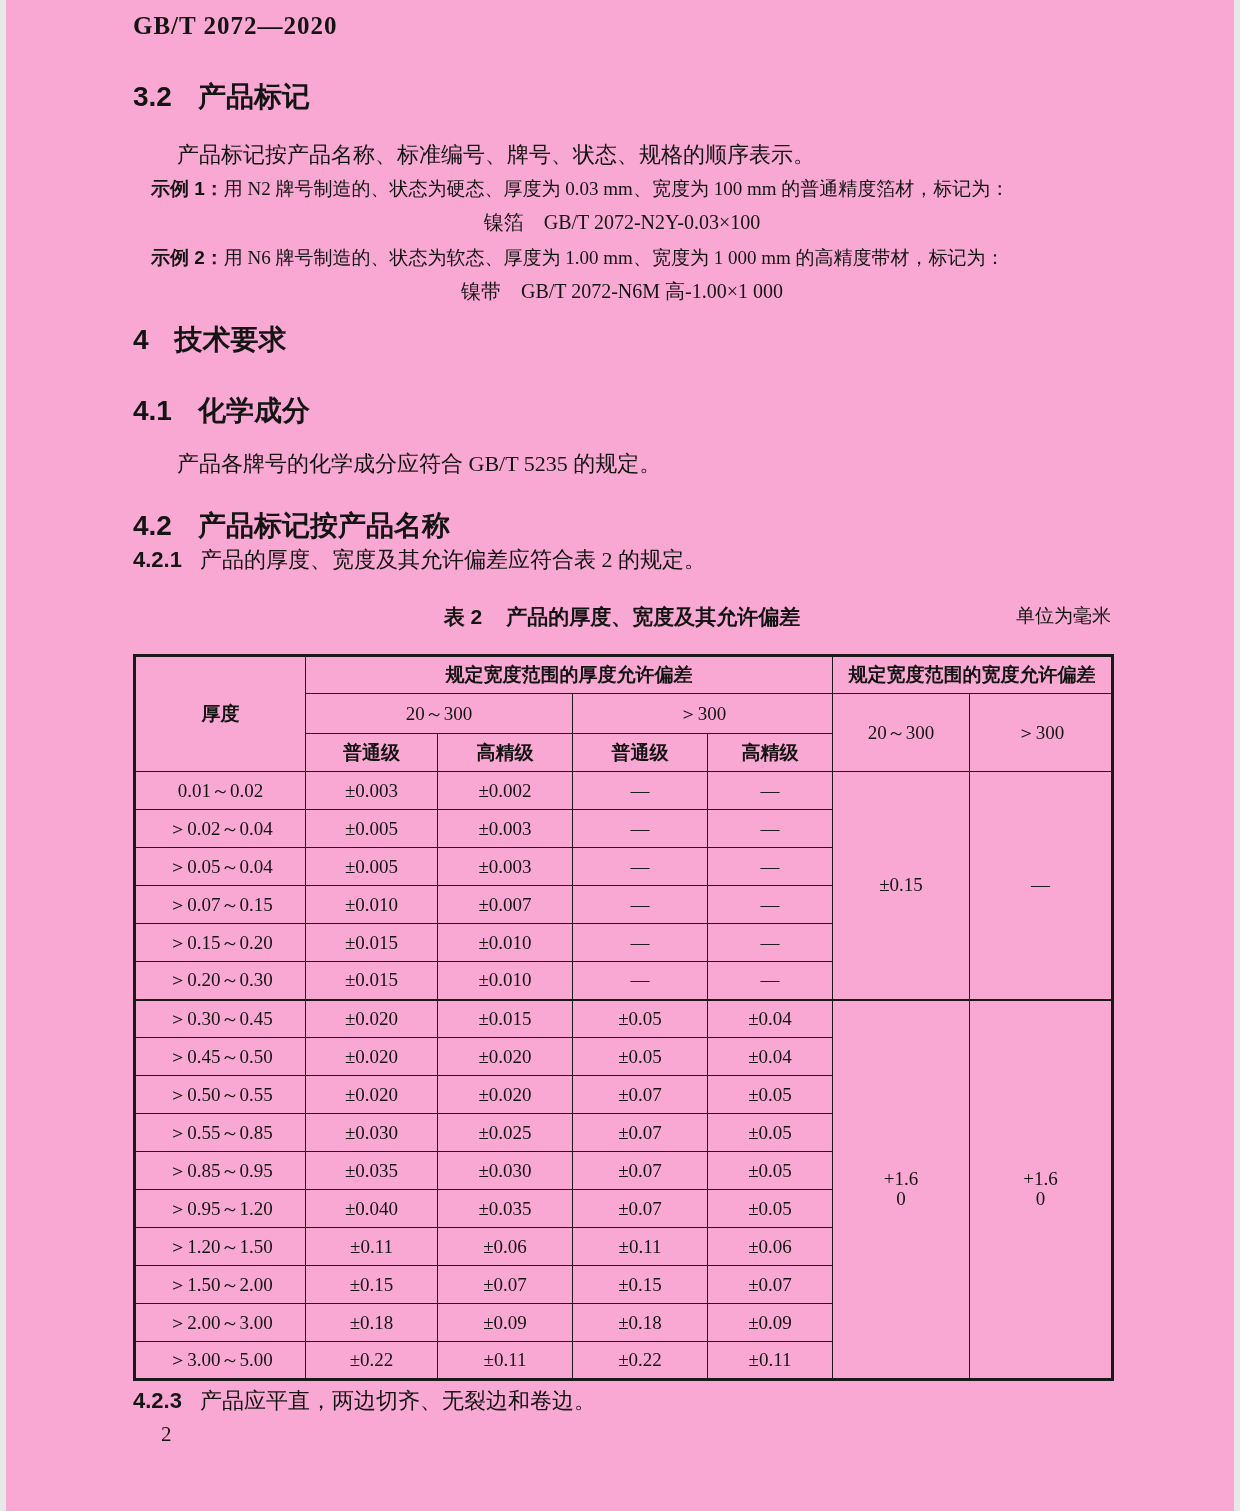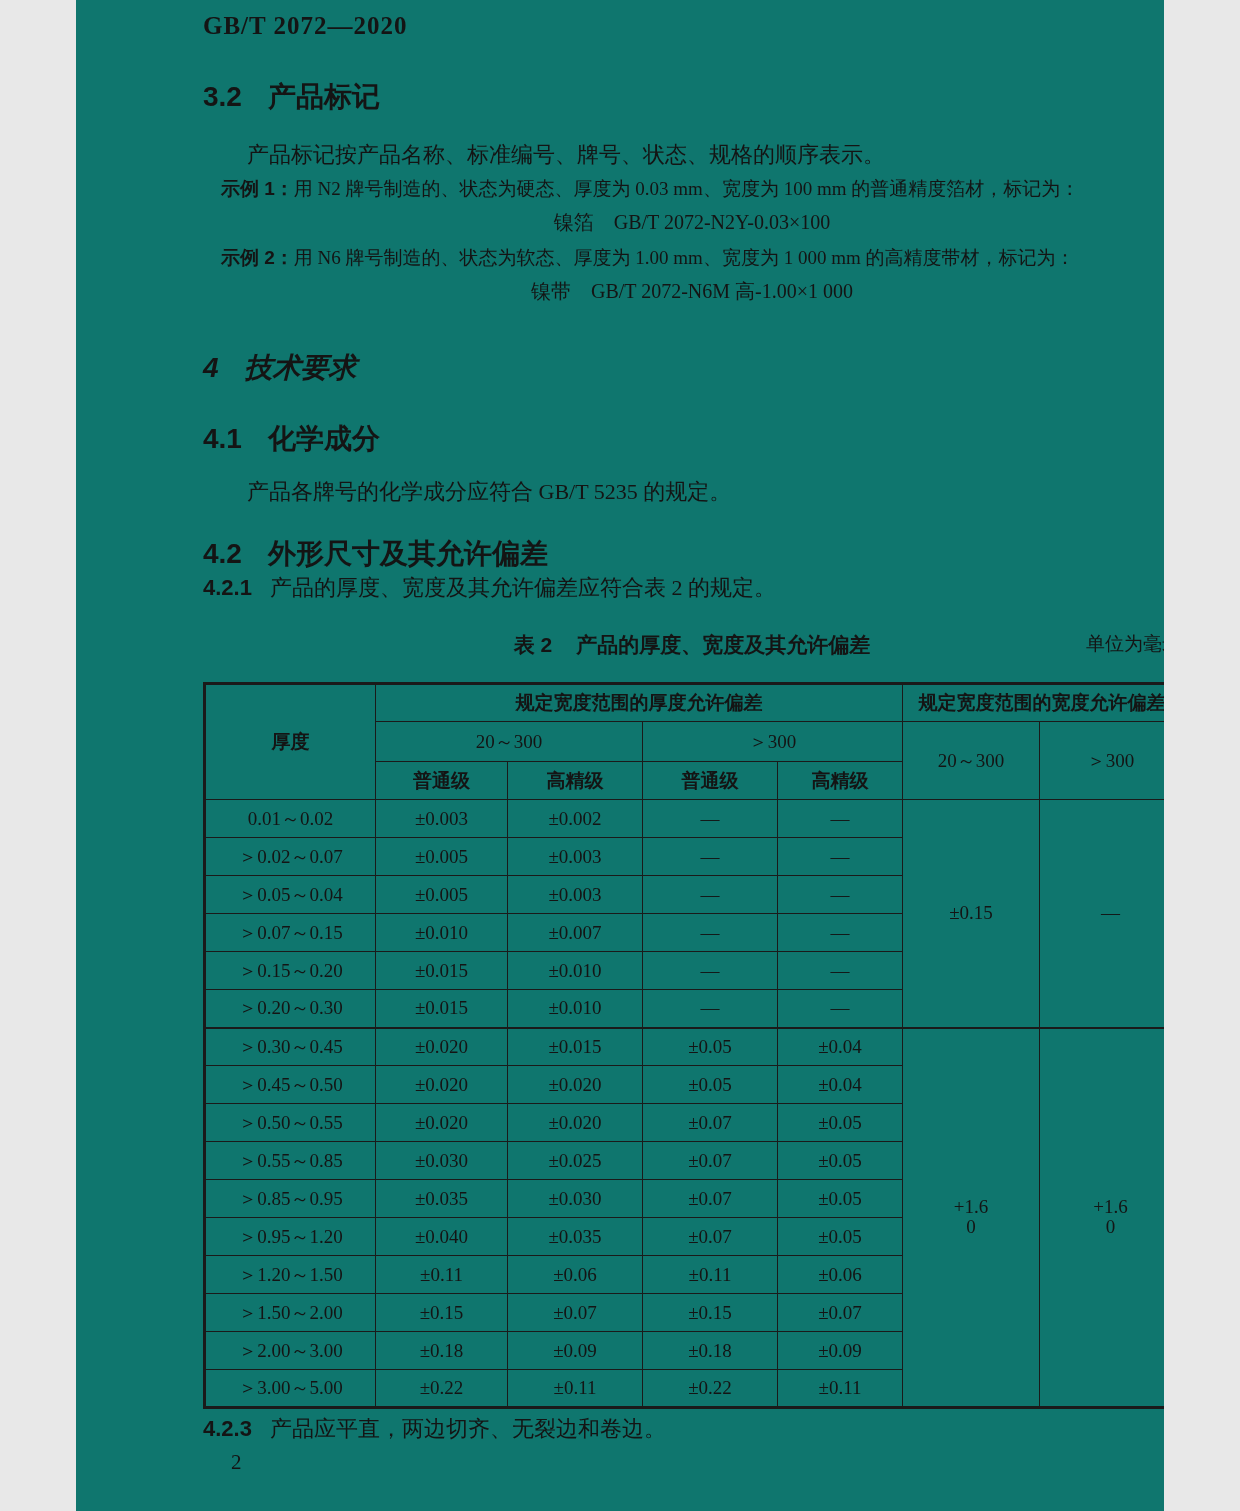--- a/index.html
+++ b/index.html
@@ -1,33 +1,33 @@
 <!DOCTYPE html>
 <html><head>
 <meta charset="utf-8">
 <style>
   * { margin:0; padding:0; box-sizing:border-box; }
   html,body { background:#e8e8e8; }
   .page {
-    width:1088px; height:1511px; margin:0 auto; background:#0f766e;
+    width:1228px; height:1511px; margin:0 auto; background:#f9a8d4;
     position:relative; color:#141414;
     font-family:"Liberation Serif","DejaVu Serif",serif;
     overflow:hidden;
   }
   .content { position:absolute; left:127px; top:0; width:978px; }
   .doc-code { padding-top:12px; font-size:25px; font-weight:700; letter-spacing:1px; }
   .heading { font-family:"Liberation Sans","DejaVu Sans",sans-serif; font-weight:700; }
   .h-major { margin-top:38px; font-size:28px; }
   .h-num { display:inline-block; margin-right:26px; }
   .para { font-size:22px; line-height:30px; padding-left:44px; }
   .p-32 { margin-top:24px; }
   .example { margin-top:6px; font-size:19px; line-height:26px; padding-left:18px; }
   .example .ex-label { font-family:"Liberation Sans","DejaVu Sans",sans-serif; font-weight:700; }
   .marking { margin-top:7px; font-size:20px; line-height:27px; text-align:center; }
-  .h-4 { margin-top:44px;font-style:italic; }
+  .h-4 { margin-top:16px; }
   .h-41 { margin-top:33px; }
   .p-41 { margin-top:19px; }
   .h-42 { margin-top:28px; }
   .clause { font-size:22px; line-height:30px; }
   .clause .cl-num { font-family:"Liberation Sans","DejaVu Sans",sans-serif; font-weight:700; margin-right:18px; }
   .caption-row { margin-top:28px; position:relative; height:28px; }
   .caption { text-align:center; font-family:"Liberation Sans","DejaVu Sans",sans-serif; font-weight:700; font-size:21px; }
   .caption .cap-label { margin-right:24px; }
   .unit-note { position:absolute; right:0; top:0; font-size:19px; font-weight:400; font-family:"Liberation Serif","DejaVu Serif",serif; }
   table.spec {
@@ -75,21 +75,21 @@
       <span class="h-num">4</span><span>技术要求</span>
     </div>
 
     <div class="heading h-major h-41">
       <span class="h-num">4.1</span><span>化学成分</span>
     </div>
 
     <div class="para p-41">产品各牌号的化学成分应符合 GB/T 5235 的规定。</div>
 
     <div class="heading h-major h-42">
-      <span class="h-num">4.2</span><span>外形尺寸及其允许偏差</span>
+      <span class="h-num">4.2</span><span>产品标记按产品名称</span>
     </div>
 
     <div class="clause">
       <span class="cl-num">4.2.1</span><span>产品的厚度、宽度及其允许偏差应符合表 2 的规定。</span>
     </div>
 
     <div class="caption-row">
       <div class="caption">
         <span class="cap-label">表 2</span><span>产品的厚度、宽度及其允许偏差</span>
       </div>
@@ -129,21 +129,21 @@
         <tr>
           <td>0.01～0.02</td>
           <td>±0.003</td>
           <td>±0.002</td>
           <td>—</td>
           <td>—</td>
           <td rowspan="6">±0.15</td>
           <td rowspan="6">—</td>
         </tr>
         <tr>
-          <td>＞0.02～0.07</td>
+          <td>＞0.02～0.04</td>
           <td>±0.005</td>
           <td>±0.003</td>
           <td>—</td>
           <td>—</td>
         </tr>
         <tr>
           <td>＞0.05～0.04</td>
           <td>±0.005</td>
           <td>±0.003</td>
           <td>—</td>

